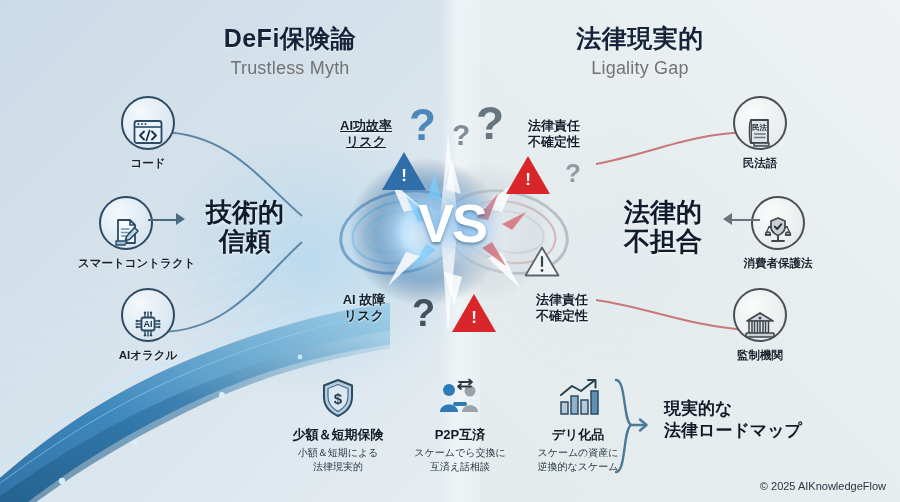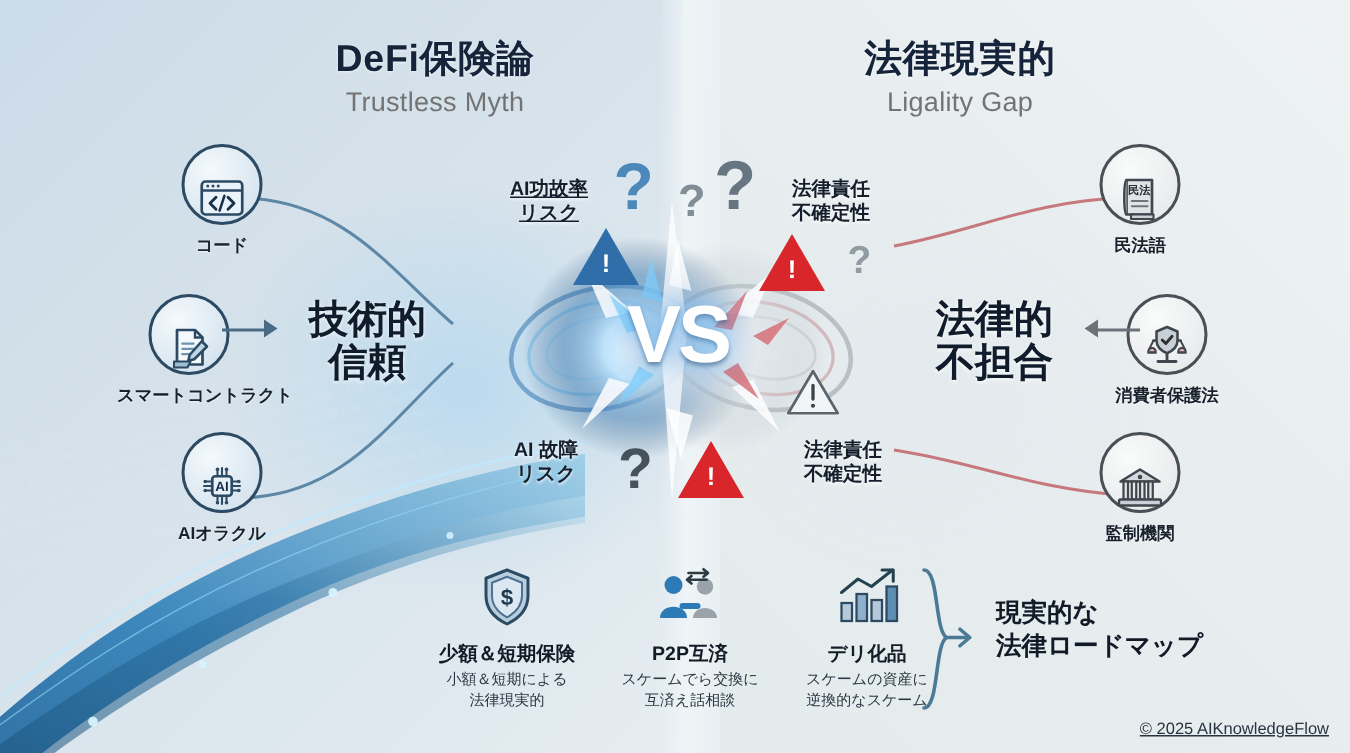--- a/index.html
+++ b/index.html
@@ -129,21 +129,20 @@
   .sol .s{font-size:10px;color:#2b3743;line-height:1.35;margin-top:2px;}
 
   .brace{position:absolute;left:614px;top:378px;width:34px;height:96px;}
   .concl{
     position:absolute;left:664px;top:398px;width:220px;
     font-size:17px;font-weight:bold;color:#111a26;line-height:1.3;
   }
   .credit{
     position:absolute;right:14px;bottom:10px;font-size:11px;color:#2a3views;
     color:#2a3440;
-    text-decoration:underline;
   }
 </style>
 </head>
 <body>
 
 <div class="stage">
 
   <div class="bg-left"></div>
   <div class="bg-right"></div>
   <div class="bg-seam"></div>

